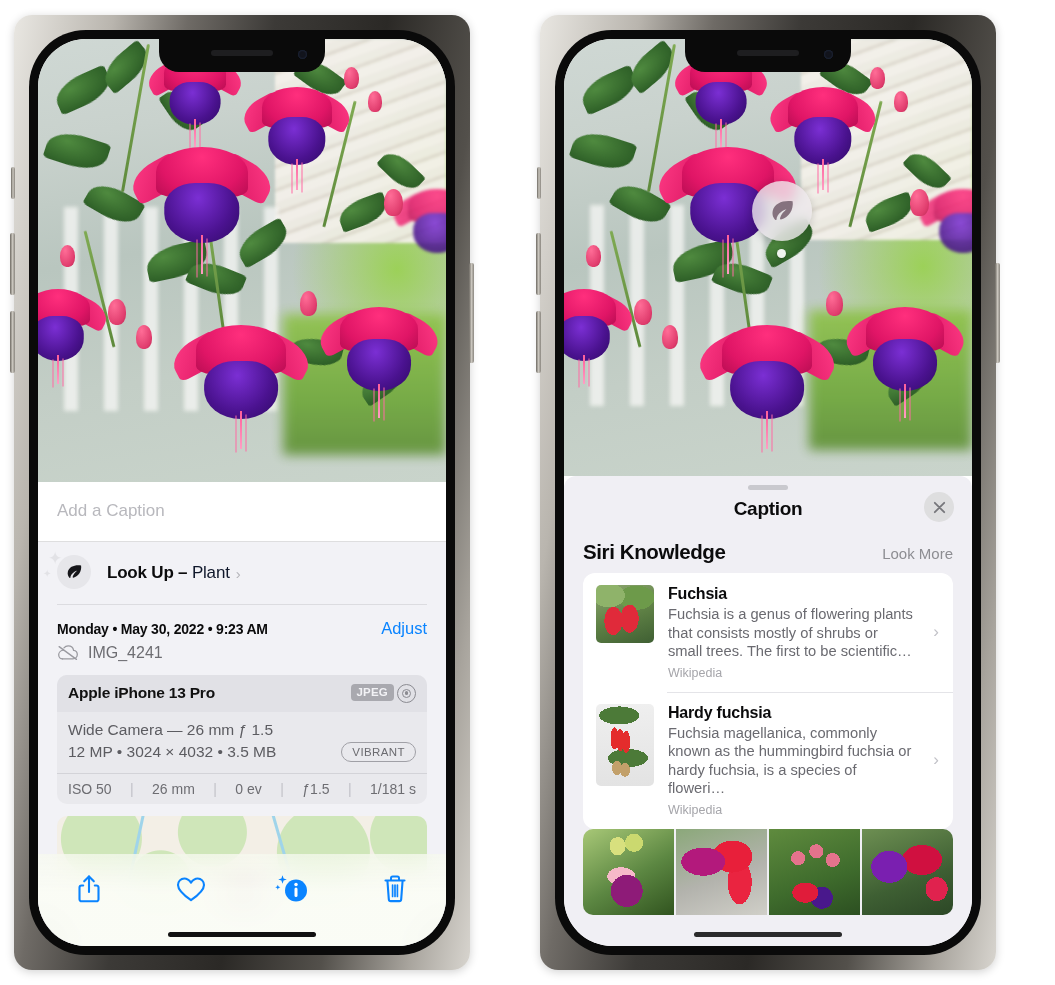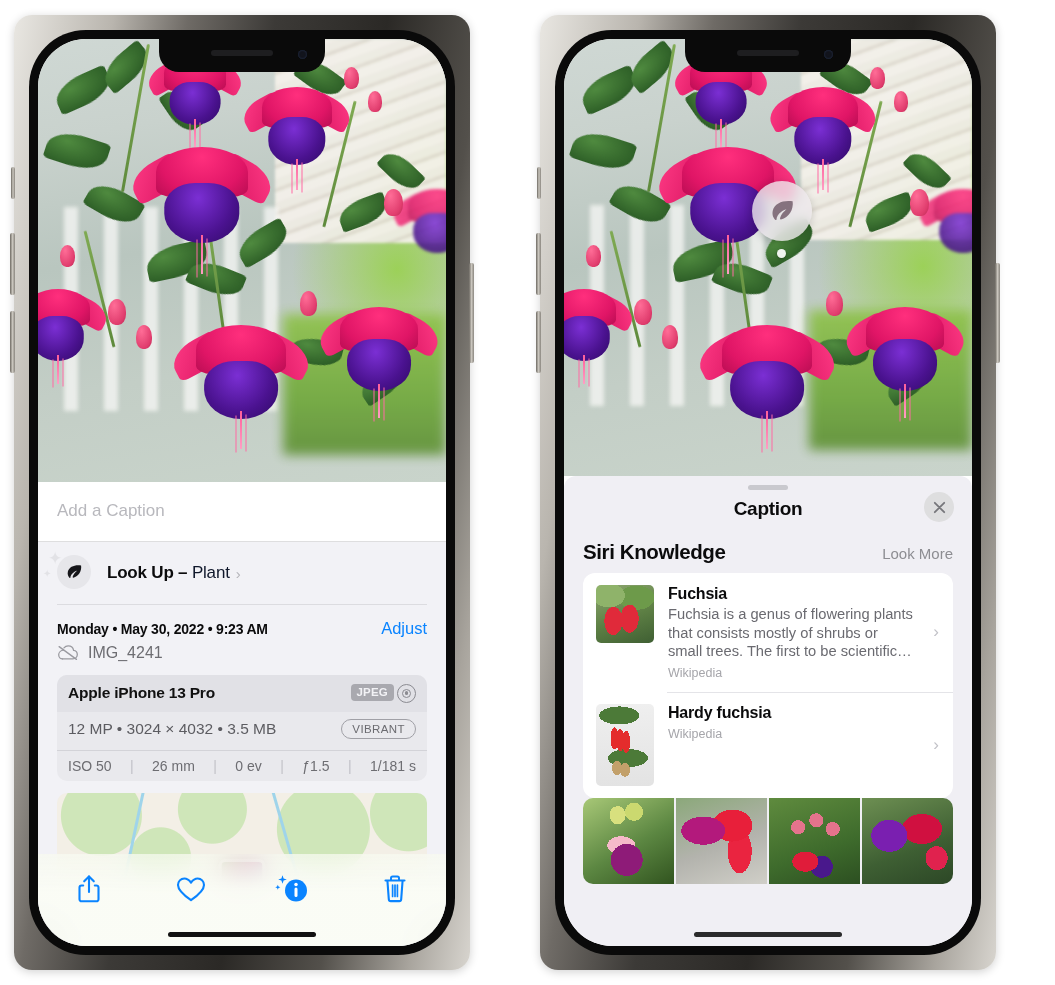--- a/index.html
+++ b/index.html
@@ -542,20 +542,21 @@
             <div class="cam-head">
               <span class="cam-model">Apple iPhone 13 Pro</span>
               <span class="cam-head-right">
                 <span class="jpeg-badge">JPEG</span>
                 <span class="aperture-ico">
                     <i></i>
                   </span>
               </span>
             </div>
             <div class="cam-body">
+              <div class="cam-line1">Wide Camera — 26 mm ƒ 1.5</div>
               <div class="cam-line2row">
                 <span class="cam-line2">12 MP • 3024 × 4032 • 3.5 MB</span>
                 <span class="vibrant">VIBRANT</span>
               </div>
             </div>
             <div class="cam-foot">
               <span>ISO 50</span>
               <span class="sep">|</span>
               <span>26 mm</span>
               <span class="sep">|</span>
@@ -739,20 +740,21 @@
                 <div class="ktitle">Fuchsia</div>
                 <div class="kdesc">Fuchsia is a genus of flowering plants that consists mostly of shrubs or small trees. The first to be scientific…</div>
                 <div class="ksrc">Wikipedia</div>
               </div>
               <span class="kchev">›</span>
             </div>
             <div class="krow">
               <div class="kthumb t2"></div>
               <div class="ktext">
                 <div class="ktitle">Hardy fuchsia</div>
+                <div class="kdesc">Fuchsia magellanica, commonly known as the hummingbird fuchsia or hardy fuchsia, is a species of floweri…</div>
                 <div class="ksrc">Wikipedia</div>
               </div>
               <span class="kchev">›</span>
             </div>
           </div>
 
 
           <div class="web-row">
             <div class="wimg w1"></div>
             <div class="wimg w2"></div>

